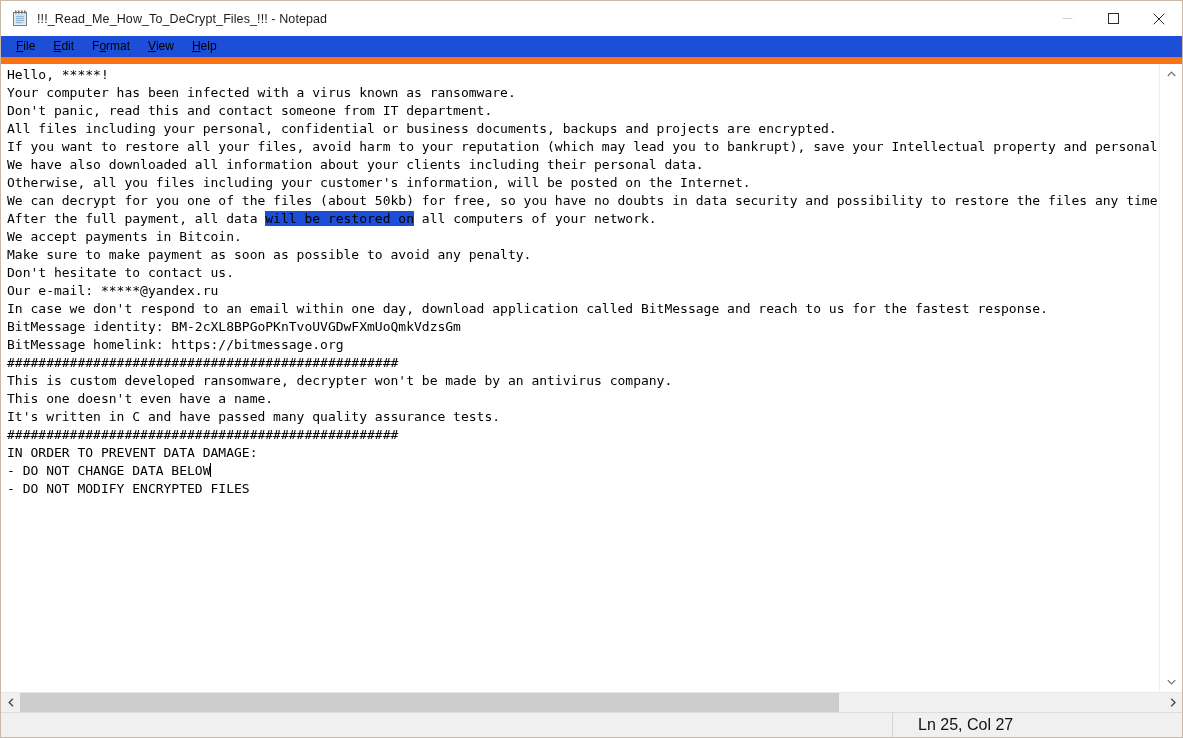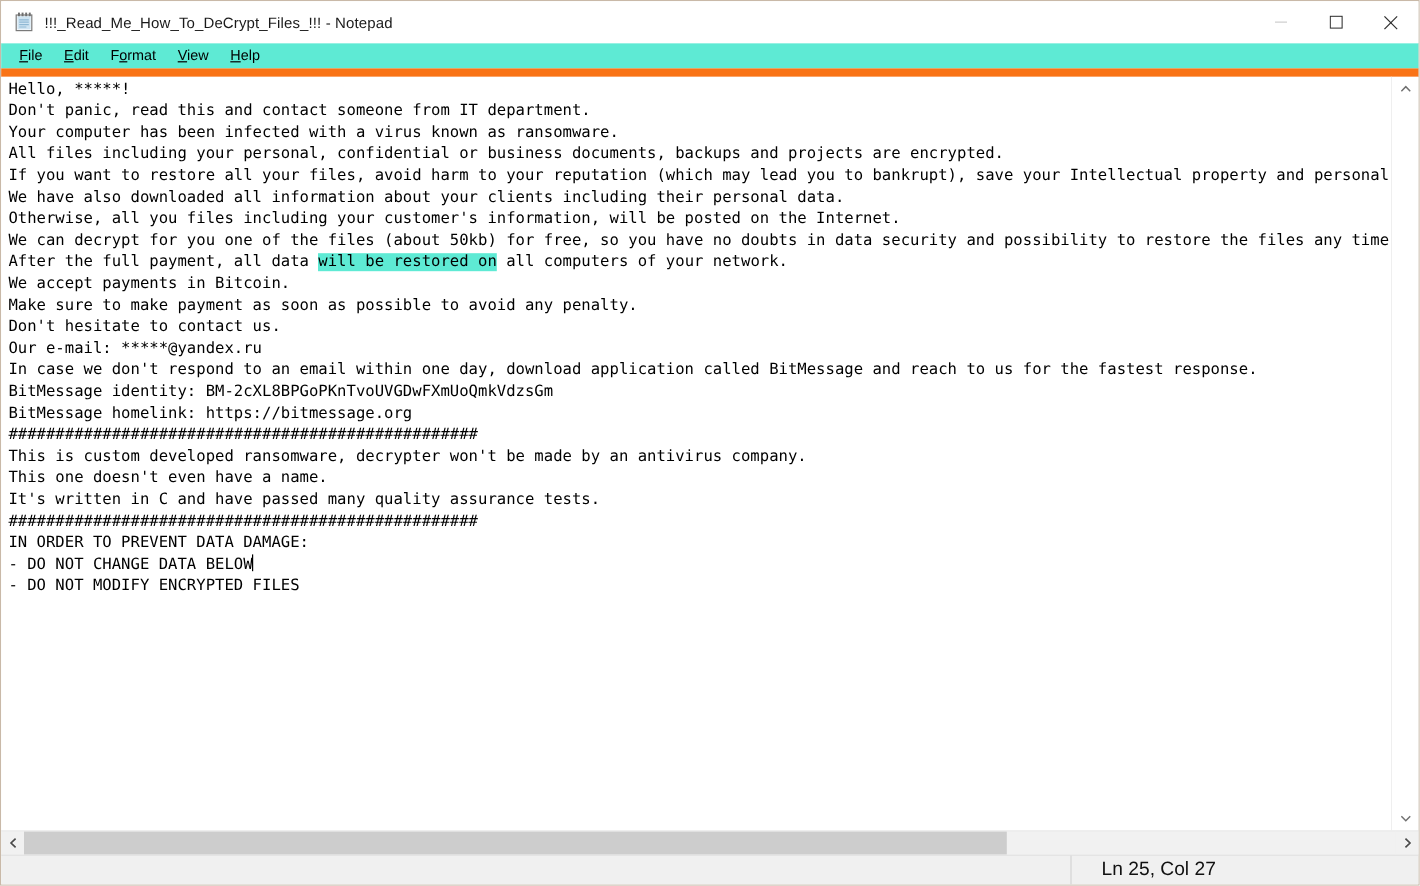--- a/index.html
+++ b/index.html
@@ -61,21 +61,21 @@
     display: flex;
     align-items: center;
     justify-content: center;
   }
   .win-btn svg { display: block; }
 
   
   .menubar {
     height: 21px;
     min-height: 21px;
-    background: #5eead4;
+    background: #1d4ed8;
     display: flex;
     align-items: center;
     padding-left: 6px;
   }
   .menu-item {
     font-size: 12px;
     color: #000000;
     padding: 2px 9px 2px 9px;
     white-space: nowrap;
     line-height: 15px;
@@ -101,21 +101,21 @@
     font-family: "DejaVu Sans Mono", "Liberation Mono", monospace;
     font-size: 13px;
     line-height: 18px;
     height: 18px;
     color: #000000;
     white-space: pre;
     padding-left: 6px;
     letter-spacing: 0px;
   }
   .line .sel {
-    background: #5eead4;
+    background: #1d4ed8;
   }
   .caret {
     display: inline-block;
     width: 1px;
     height: 14px;
     background: #000;
     vertical-align: -2px;
     margin-left: -1px;
   }
 
@@ -245,22 +245,22 @@
     <div class="menu-item"><u>F</u>ile</div>
     <div class="menu-item"><u>E</u>dit</div>
     <div class="menu-item">F<u>o</u>rmat</div>
     <div class="menu-item"><u>V</u>iew</div>
     <div class="menu-item"><u>H</u>elp</div>
   </div>
 
   <div class="editor-wrap">
     <div class="text-area" id="text-area">
         <div class="line">Hello, *****!</div>
+        <div class="line">Your computer has been infected with a virus known as ransomware.</div>
         <div class="line">Don't panic, read this and contact someone from IT department.</div>
-        <div class="line">Your computer has been infected with a virus known as ransomware.</div>
         <div class="line">All files including your personal, confidential or business documents, backups and projects are encrypted.</div>
         <div class="line">If you want to restore all your files, avoid harm to your reputation (which may lead you to bankrupt), save your Intellectual property and personal</div>
         <div class="line">We have also downloaded all information about your clients including their personal data.</div>
         <div class="line">Otherwise, all you files including your customer's information, will be posted on the Internet.</div>
         <div class="line">We can decrypt for you one of the files (about 50kb) for free, so you have no doubts in data security and possibility to restore the files any time</div>
         <div class="line">After the full payment, all data <span class="sel">will be restored on</span> all computers of your network.</div>
         <div class="line">We accept payments in Bitcoin.</div>
         <div class="line">Make sure to make payment as soon as possible to avoid any penalty.</div>
         <div class="line">Don't hesitate to contact us.</div>
         <div class="line">Our e-mail: *****@yandex.ru</div>

